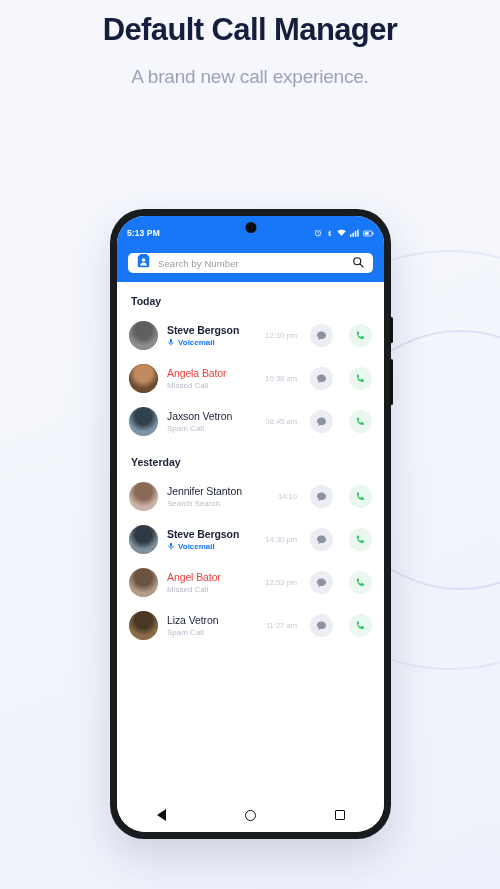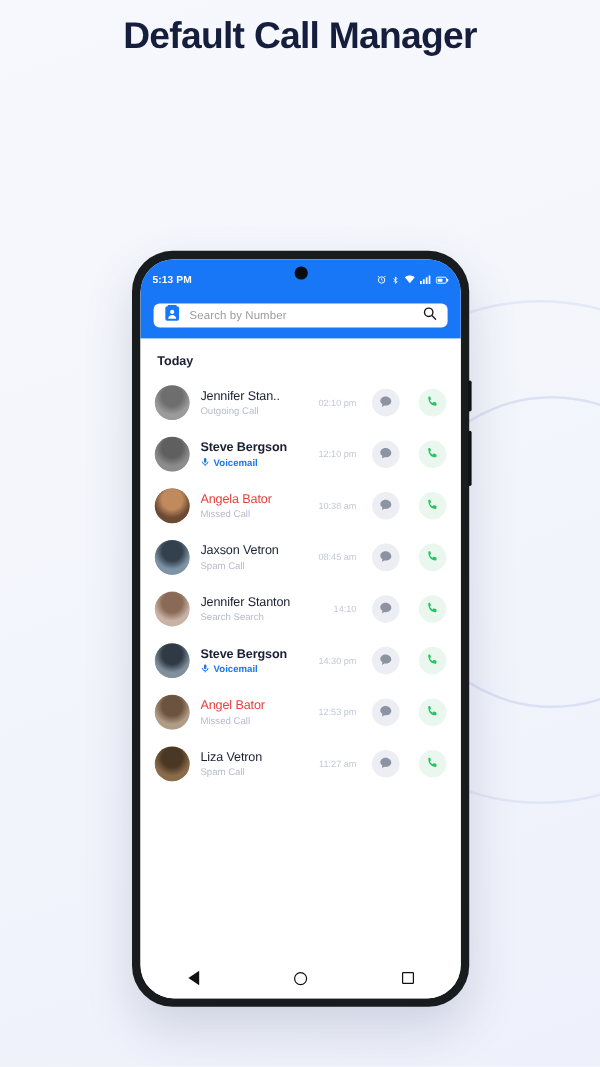--- a/index.html
+++ b/index.html
@@ -256,20 +256,21 @@
   }
 </style>
 </head>
 <body>
 
 <div class="deco-arc"></div>
 <div class="deco-arc2"></div>
 
 <div class="hero">
   <div class="hero-title">Default Call Manager</div>
+  <div class="hero-sub">A brand new call experience.</div>
 </div>
 
 <div class="phone">
   <div class="phone-btn btn-a"></div>
   <div class="phone-btn btn-b"></div>
 
   <div class="screen">
 
     <div class="blue-top">
       <div class="statusbar">
@@ -328,42 +329,20 @@
                 <path d="M15.8 15.8L22 22"></path>
             </svg>
           </span>
         </div>
       </div>
 
     </div>
 
     <div class="list" id="list">
         <div class="sec-title">Today</div>
-        <div class="row">
-          <div class="avatar" style="background:#9b9b9b">
-            <div class="av-inner" style="background:radial-gradient(circle at 50% 32%, #6e6e6e 0 34%, #9b9b9b 62%);"></div>
-          </div>
-          <div class="meta">
-            <div class="name">Jennifer Stan..</div>
-            <div class="sub">
-              <span>Outgoing Call</span>
-            </div>
-          </div>
-          <div class="time">02:10 pm</div>
-          <div class="act act-msg">
-            <span><svg width="11" height="11" viewBox="0 0 24 24" fill="#8d93a3">
-                <path d="M12 3C6.5 3 2 6.6 2 11c0 2.5 1.5 4.7 3.8 6.1L5 22l4.6-2.4c.8.2 1.6.3 2.4.3 5.5 0 10-3.6 10-8S17.5 3 12 3z"></path>
-              </svg></span>
-          </div>
-          <div class="act act-call">
-            <span><svg width="11" height="11" viewBox="0 0 24 24" fill="#22c55e">
-                <path d="M6.6 3c.6 0 1.1.4 1.3 1l1 3.3c.2.6 0 1.2-.5 1.5L7 9.8c1 2.3 2.9 4.2 5.2 5.2l1-1.4c.3-.5.9-.7 1.5-.5l3.3 1c.6.2 1 .7 1 1.3v3.1c0 .8-.7 1.5-1.5 1.4C9.2 19.3 4.7 14.8 4.1 4.5 4 3.7 4.7 3 5.5 3z"></path>
-              </svg></span>
-          </div>
-        </div>
         <div class="row">
           <div class="avatar" style="background:#8c8c8c">
             <div class="av-inner" style="background:radial-gradient(circle at 50% 32%, #5f5f5f 0 34%, #8c8c8c 62%);"></div>
           </div>
           <div class="meta">
             <div class="name bold">Steve Bergson</div>
             <div class="sub voicemail">
               <span><svg width="8" height="8" viewBox="0 0 24 24" fill="#1877f7">
                   <rect x="9" y="2" width="6" height="12" rx="3"></rect>
                   <path d="M5 11a7 7 0 0 0 14 0" fill="none" stroke="#1877f7" stroke-width="2.4"></path>
@@ -421,20 +400,21 @@
             <span><svg width="11" height="11" viewBox="0 0 24 24" fill="#8d93a3">
                 <path d="M12 3C6.5 3 2 6.6 2 11c0 2.5 1.5 4.7 3.8 6.1L5 22l4.6-2.4c.8.2 1.6.3 2.4.3 5.5 0 10-3.6 10-8S17.5 3 12 3z"></path>
               </svg></span>
           </div>
           <div class="act act-call">
             <span><svg width="11" height="11" viewBox="0 0 24 24" fill="#22c55e">
                 <path d="M6.6 3c.6 0 1.1.4 1.3 1l1 3.3c.2.6 0 1.2-.5 1.5L7 9.8c1 2.3 2.9 4.2 5.2 5.2l1-1.4c.3-.5.9-.7 1.5-.5l3.3 1c.6.2 1 .7 1 1.3v3.1c0 .8-.7 1.5-1.5 1.4C9.2 19.3 4.7 14.8 4.1 4.5 4 3.7 4.7 3 5.5 3z"></path>
               </svg></span>
           </div>
         </div>
+        <div class="sec-title">Yesterday</div>
         <div class="row">
           <div class="avatar" style="background:#c9b3a6">
             <div class="av-inner" style="background:radial-gradient(circle at 50% 32%, #8a6a57 0 34%, #c9b3a6 62%);"></div>
           </div>
           <div class="meta">
             <div class="name">Jennifer Stanton</div>
             <div class="sub">
               <span>Search Search</span>
             </div>
           </div>

